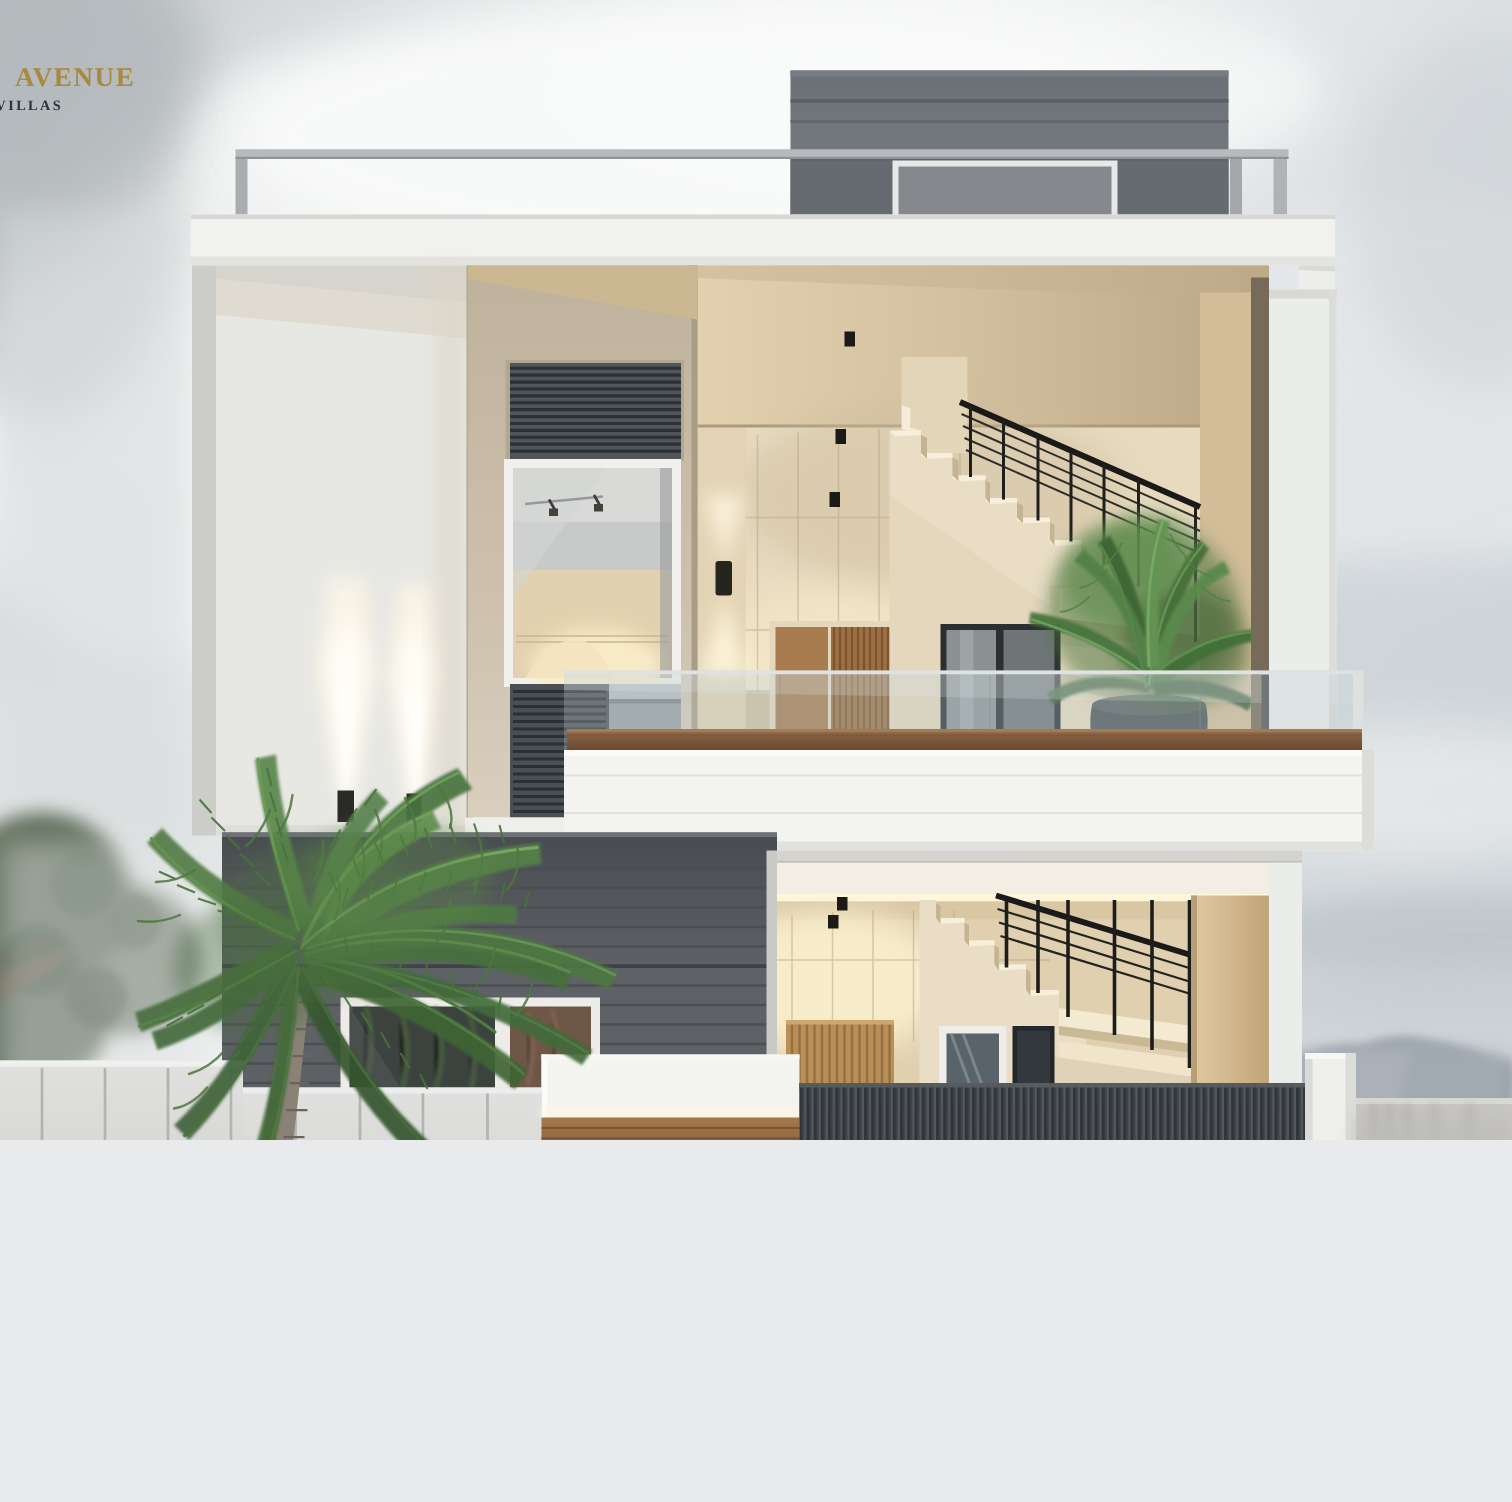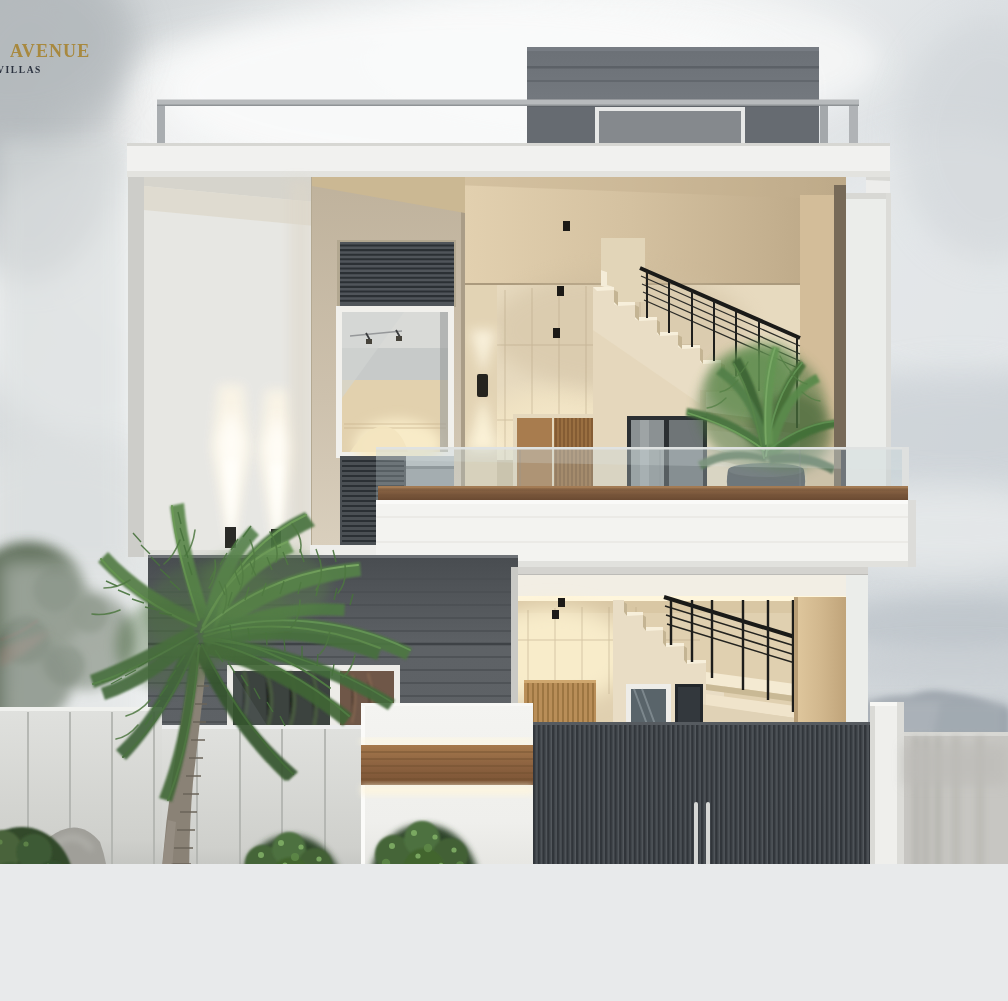--- a/index.html
+++ b/index.html
@@ -1,16 +1,16 @@
 <!DOCTYPE html>
 <html><head>
 <meta charset="utf-8">
 <style>
 html,body{margin:0;padding:0;background:#e8eaeb;}
-#scene{position:relative;width:1008px;height:864px;overflow:hidden;font-family:"Liberation Sans",sans-serif;}
+#scene{position:relative;width:1008px;height:760px;overflow:hidden;font-family:"Liberation Sans",sans-serif;}
 svg{display:block;}
 </style>
 </head>
 <body>
 <div id="scene">
 <svg width="1008" height="1001" viewBox="0 0 1008 1001" xmlns="http://www.w3.org/2000/svg">
 <defs>
 <linearGradient id="skyg" x1="0" y1="0" x2="1" y2="0.55">
 <stop offset="0" stop-color="#c3c8cb"></stop>
 <stop offset="0.28" stop-color="#e6e9ea"></stop>

